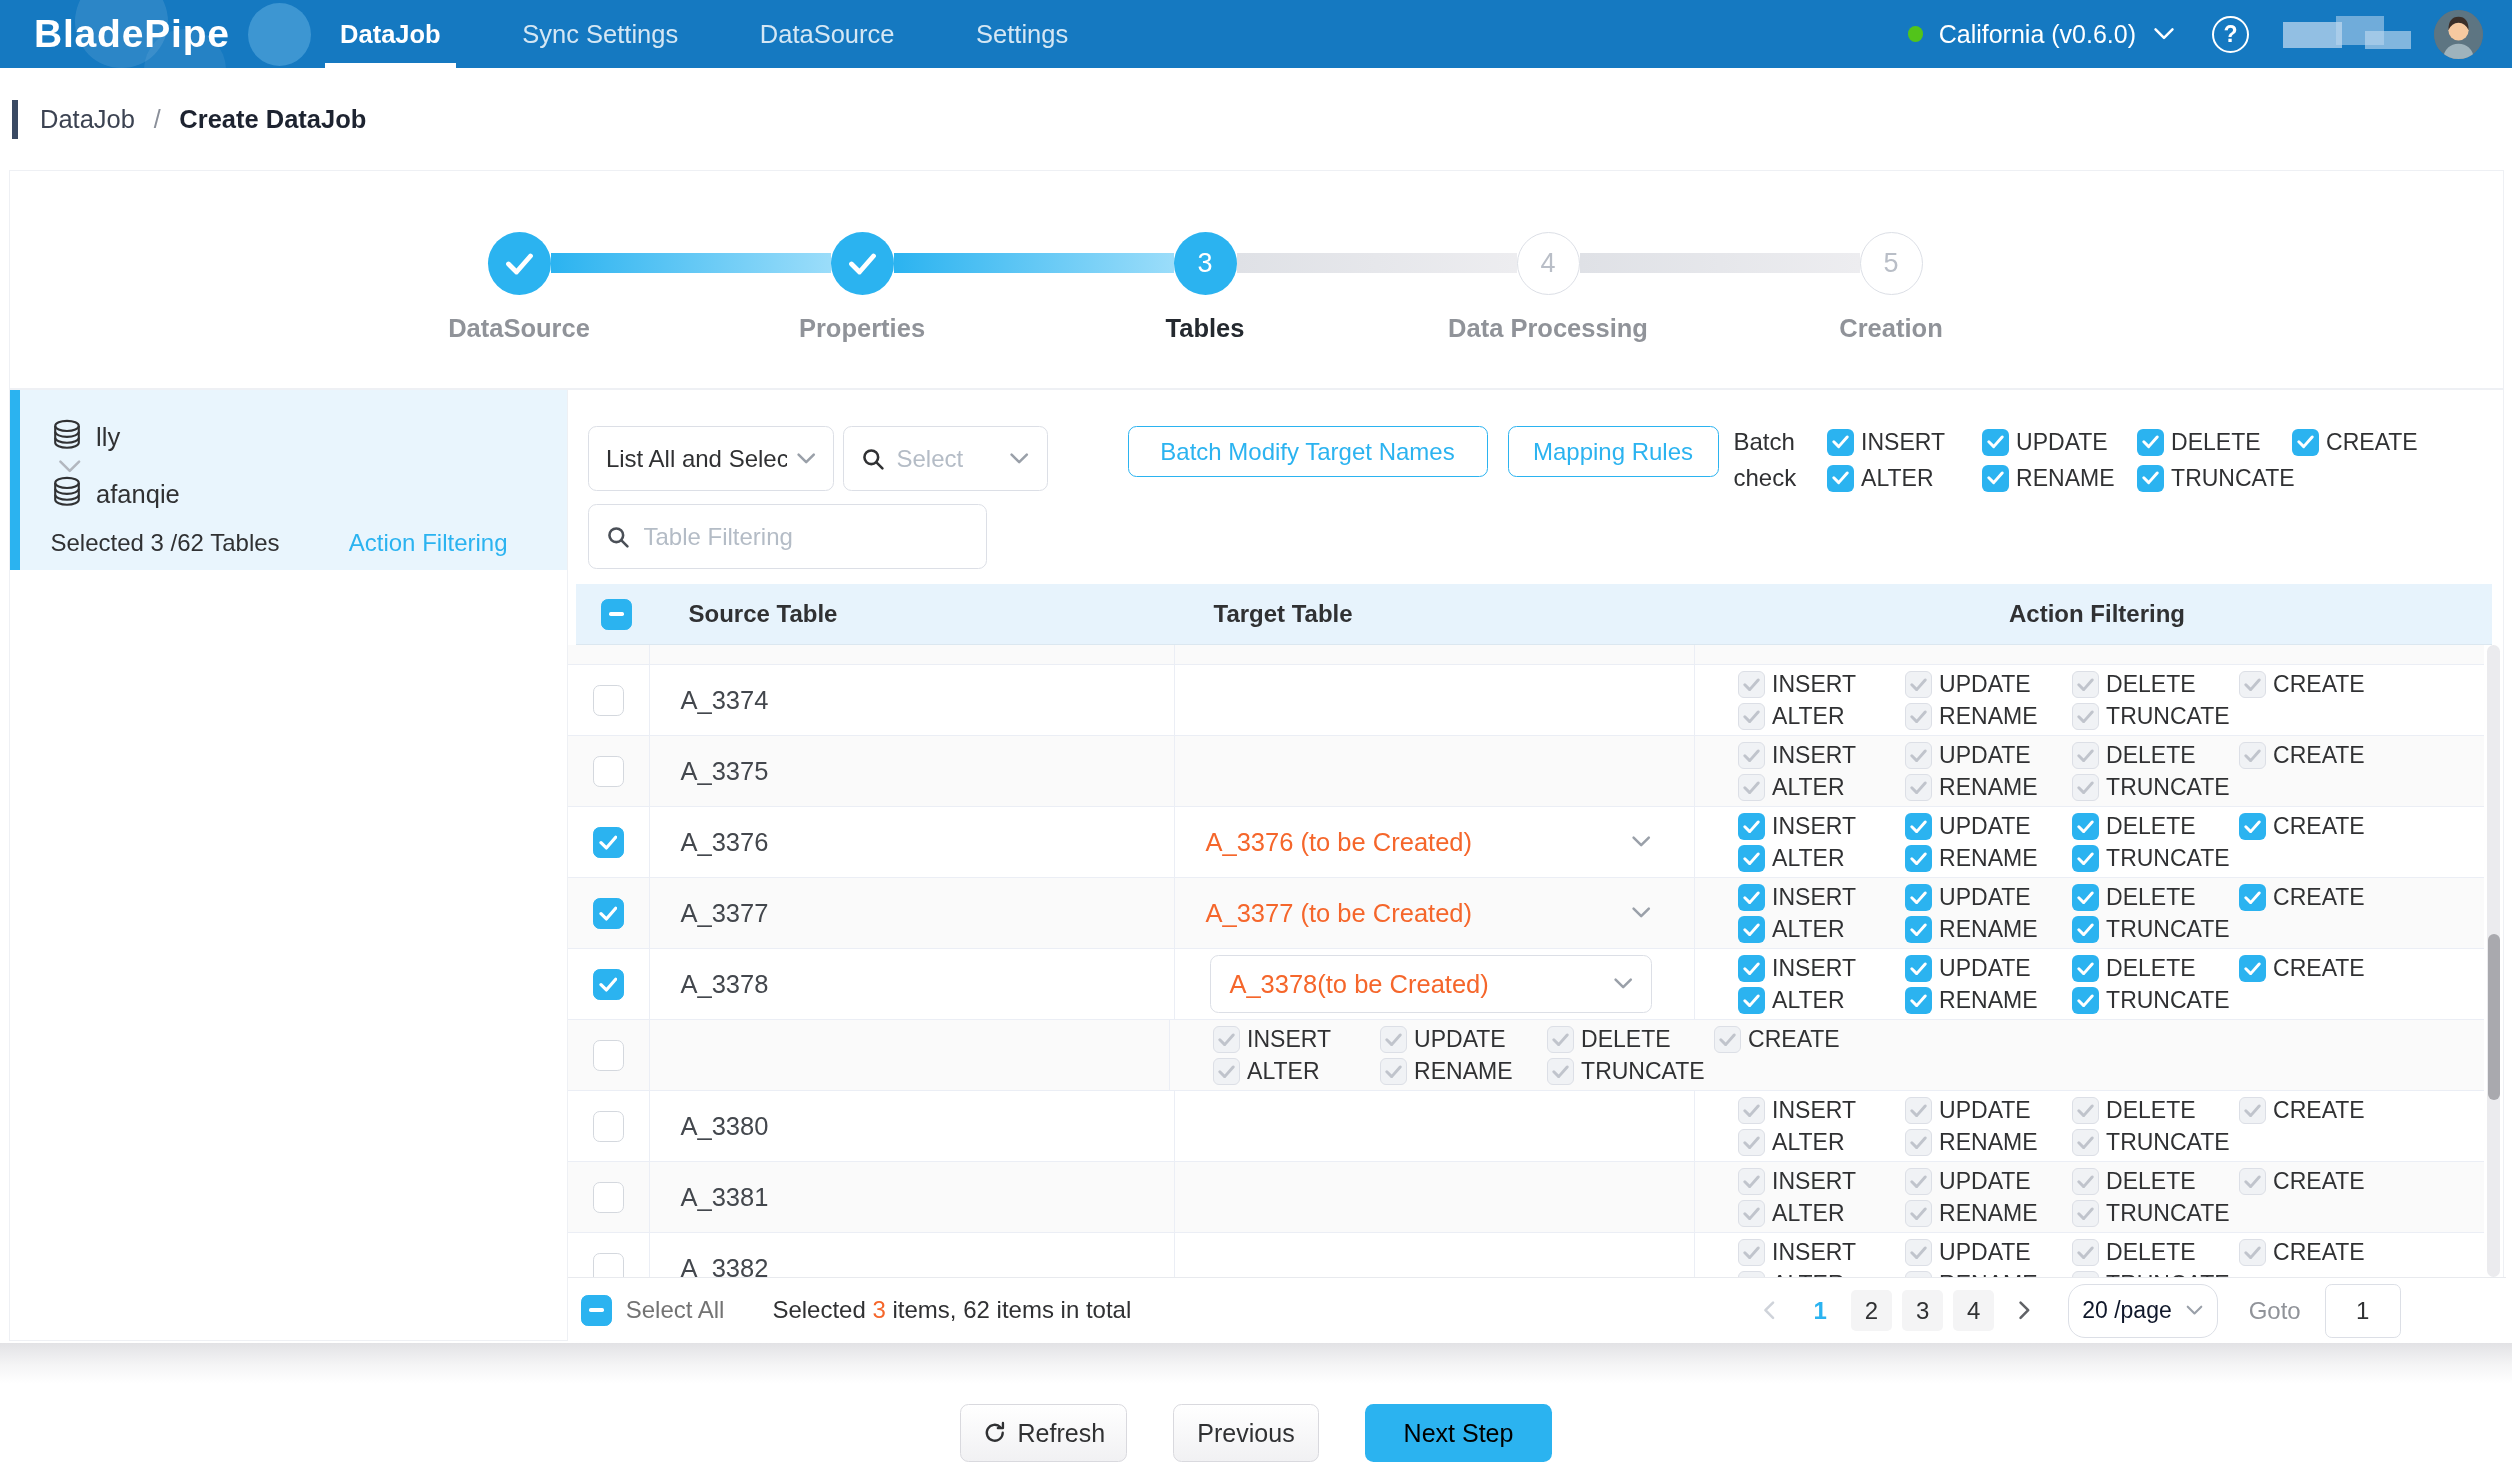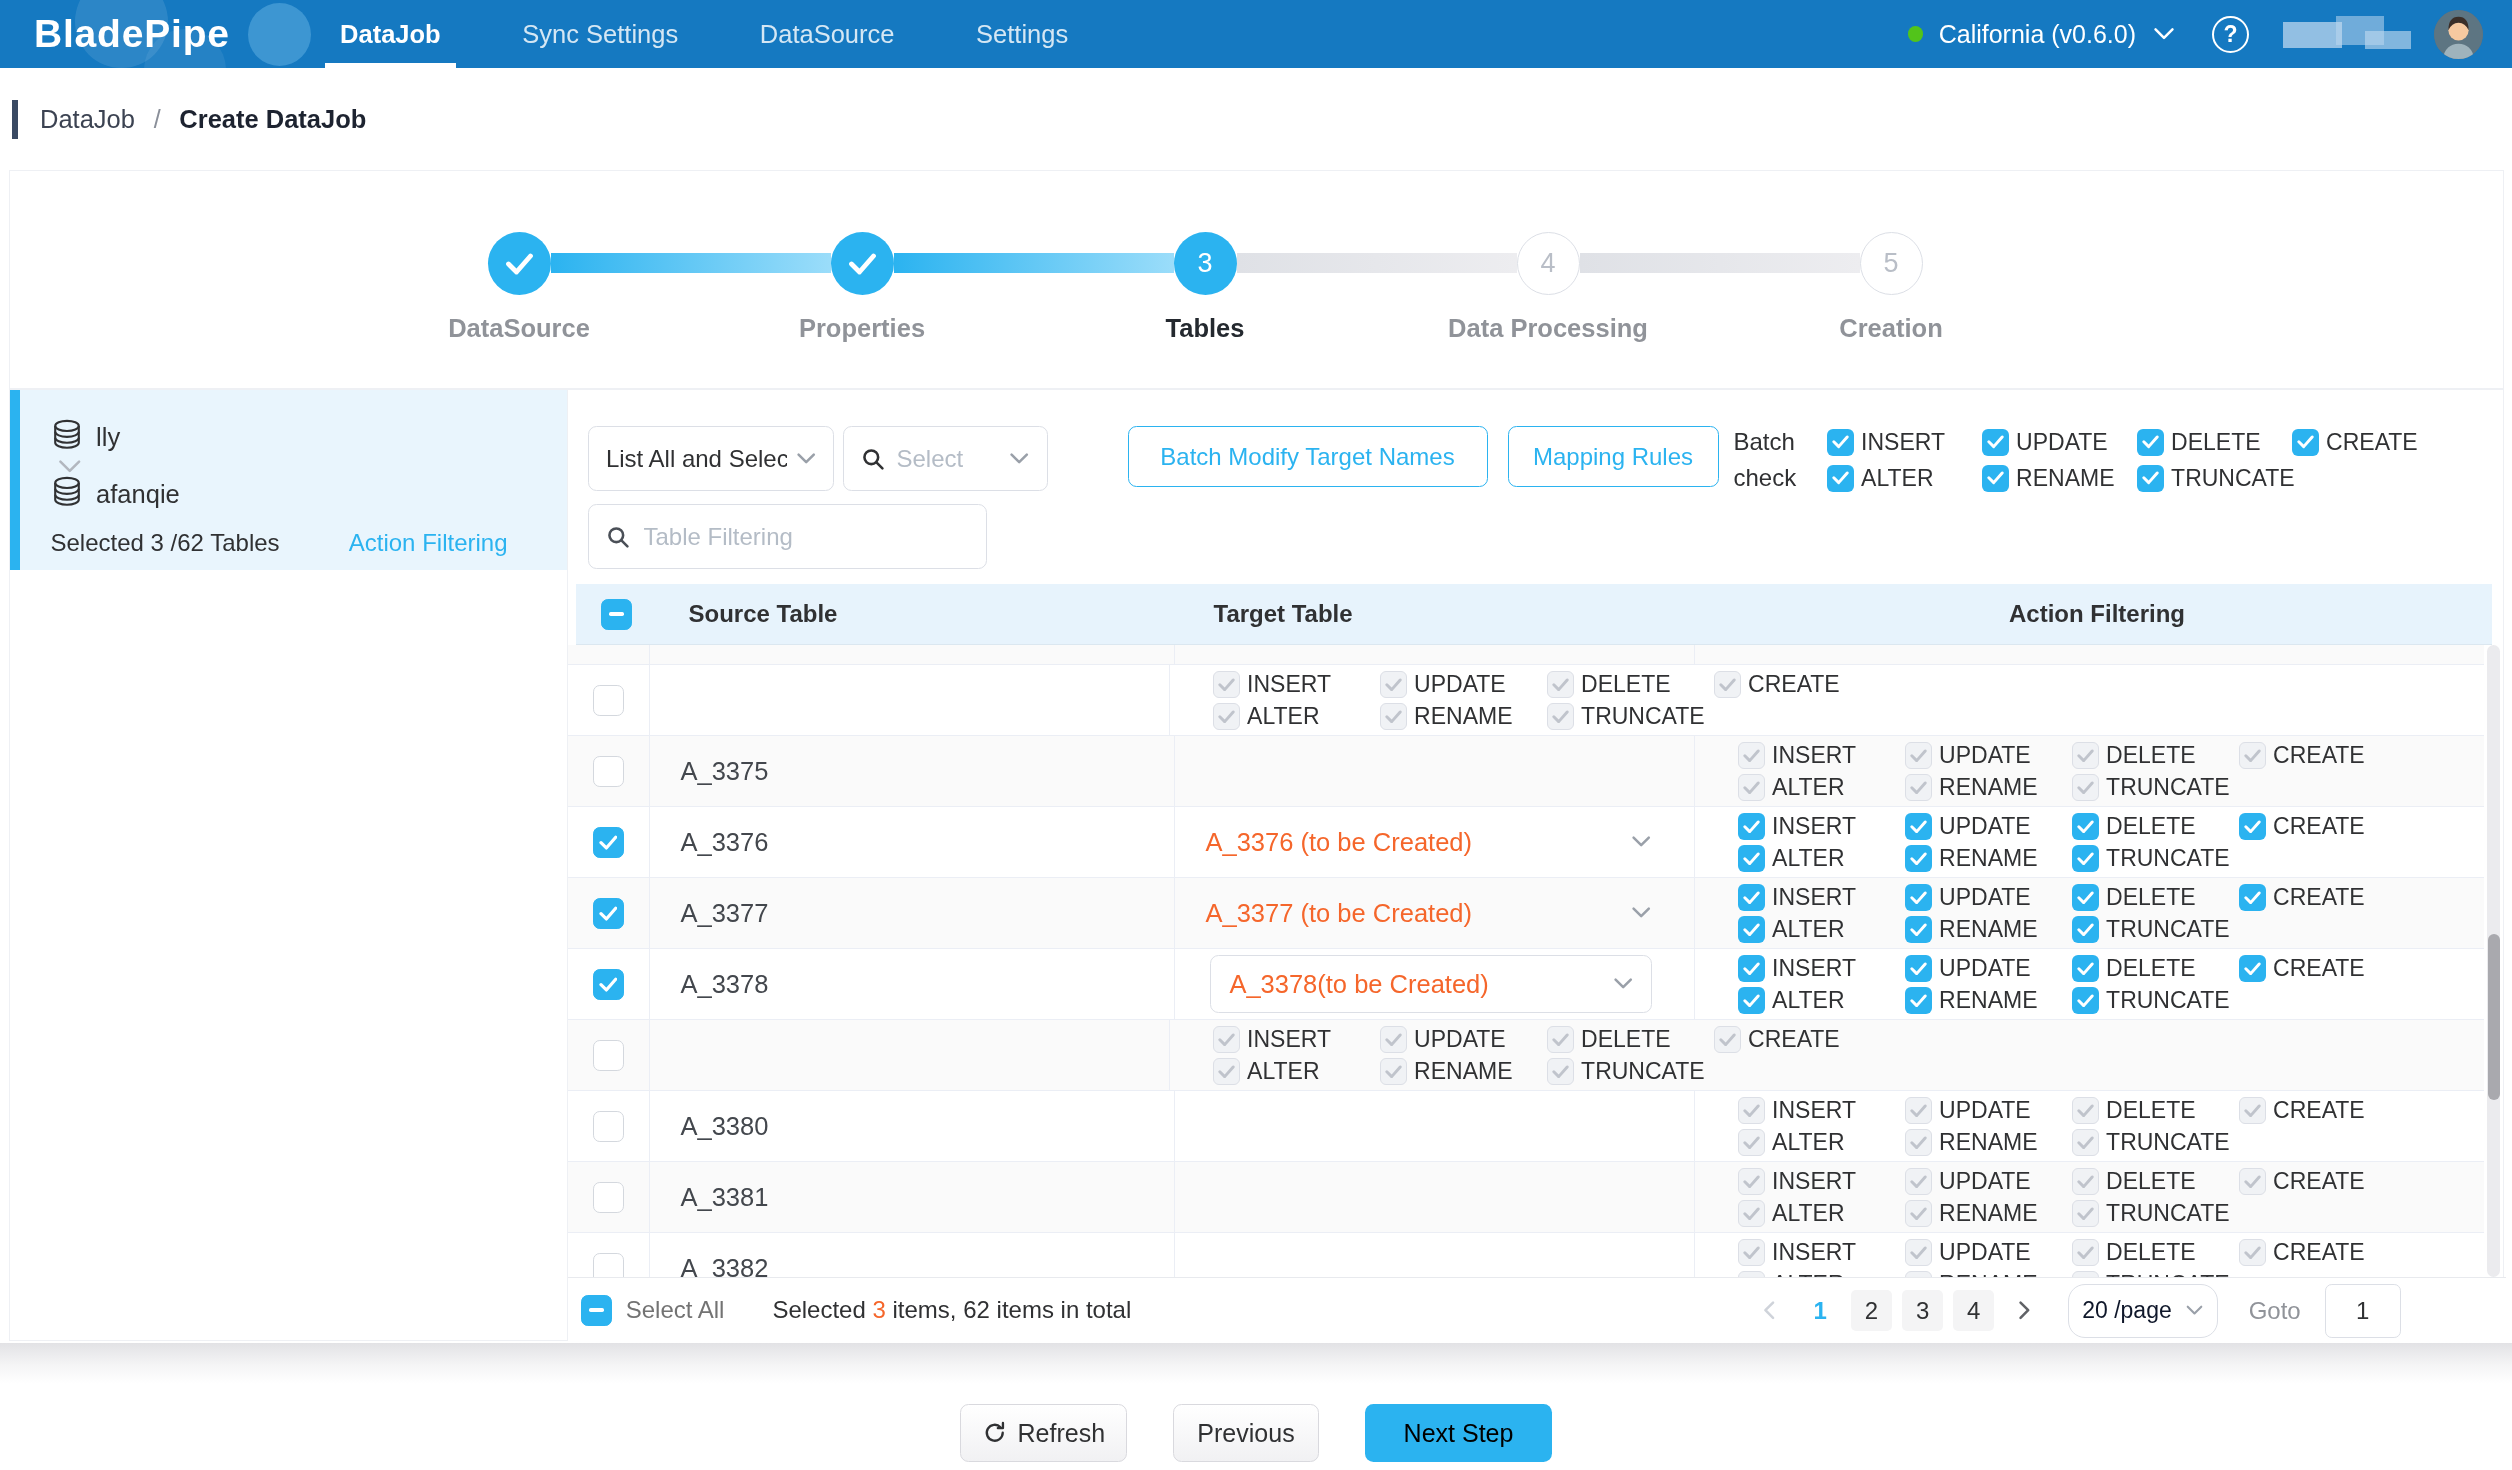--- a/index.html
+++ b/index.html
@@ -71,21 +71,21 @@
   
   .dd { position:absolute; height:65px; border:1.7px solid #dcdfe6; border-radius:8.5px; background:#fff; display:flex; align-items:center; padding:0 17px; }
   .dd1 { left:20.4px; top:36px; width:246px; }
   .dd2 { left:275px; top:36px; width:205px; }
   .dd-text { font-size:24px; color:#303133; flex:1; white-space:nowrap; overflow:hidden; }
   .dd-placeholder { font-size:24px; color:#b4bcc6; flex:1; }
   .dd .chev { margin-left:8.5px; display:flex; }
   .searchbox { position:absolute; left:20.4px; top:114px; width:399px; height:65px; border:1.7px solid #dcdfe6; border-radius:8.5px; display:flex; align-items:center; padding:0 17px; background:#fff; }
   .searchbox .ph { font-size:24px; color:#b4bcc6; margin-left:13.6px; }
   .mag { flex:none; display:flex; }
-  .btn-outline { position:absolute; top:36px; height:61px; border:1.7px solid #2bb3f0; border-radius:8.5px; background:#fff; color:#2bb3f0; font-size:24px; display:flex; align-items:center; justify-content:center; cursor:pointer; }
+  .btn-outline { position:absolute; top:36px; height:51px; border:1.7px solid #2bb3f0; border-radius:8.5px; background:#fff; color:#2bb3f0; font-size:24px; display:flex; align-items:center; justify-content:center; cursor:pointer; }
   .btn-bm { left:560px; width:360px; }
   .btn-mr { left:940px; width:211px; }
   .batch-label { position:absolute; left:1166px; top:34px; font-size:24px; color:#303133; line-height:36px; }
   .batch-grid { position:absolute; left:1253px; top:34px; }
   .batch-line { display:flex; height:36px; align-items:center; }
   .batch-item { display:flex; align-items:center; width:155px; }
   .batch-item span { font-size:23px; color:#303133; margin-left:6.8px; }
 
   
   .acb { width:27px; height:27px; border-radius:6px; display:flex; align-items:center; justify-content:center; flex:none; }
@@ -388,20 +388,23 @@
           <div class="t-cell cell-src">
             <span class="src-label"></span>
           </div>
           <div class="t-cell cell-tgt"></div>
           <div class="t-cell cell-act"></div>
         </div>
         <div class="t-row">
           <div class="t-cell cell-cb">
             <span class="cb"></span>
           </div>
+          <div class="t-cell cell-src">
+            <span class="src-label">A_3374</span>
+          </div>
           <div class="t-cell cell-tgt"></div>
           <div class="t-cell cell-act">
             <div class="act-line">
               <div class="act-item">
                 <span class="acb off">
                   <svg viewBox="0 0 14 11" width="17" height="13.6">
                     <polyline points="1.5,5.5 5.5,9.5 12.5,1.5" fill="none" stroke="#c0c4cc" stroke-width="2.4" stroke-linecap="round" stroke-linejoin="round"></polyline>
                   </svg>
                 </span>
                 <span>INSERT</span>

